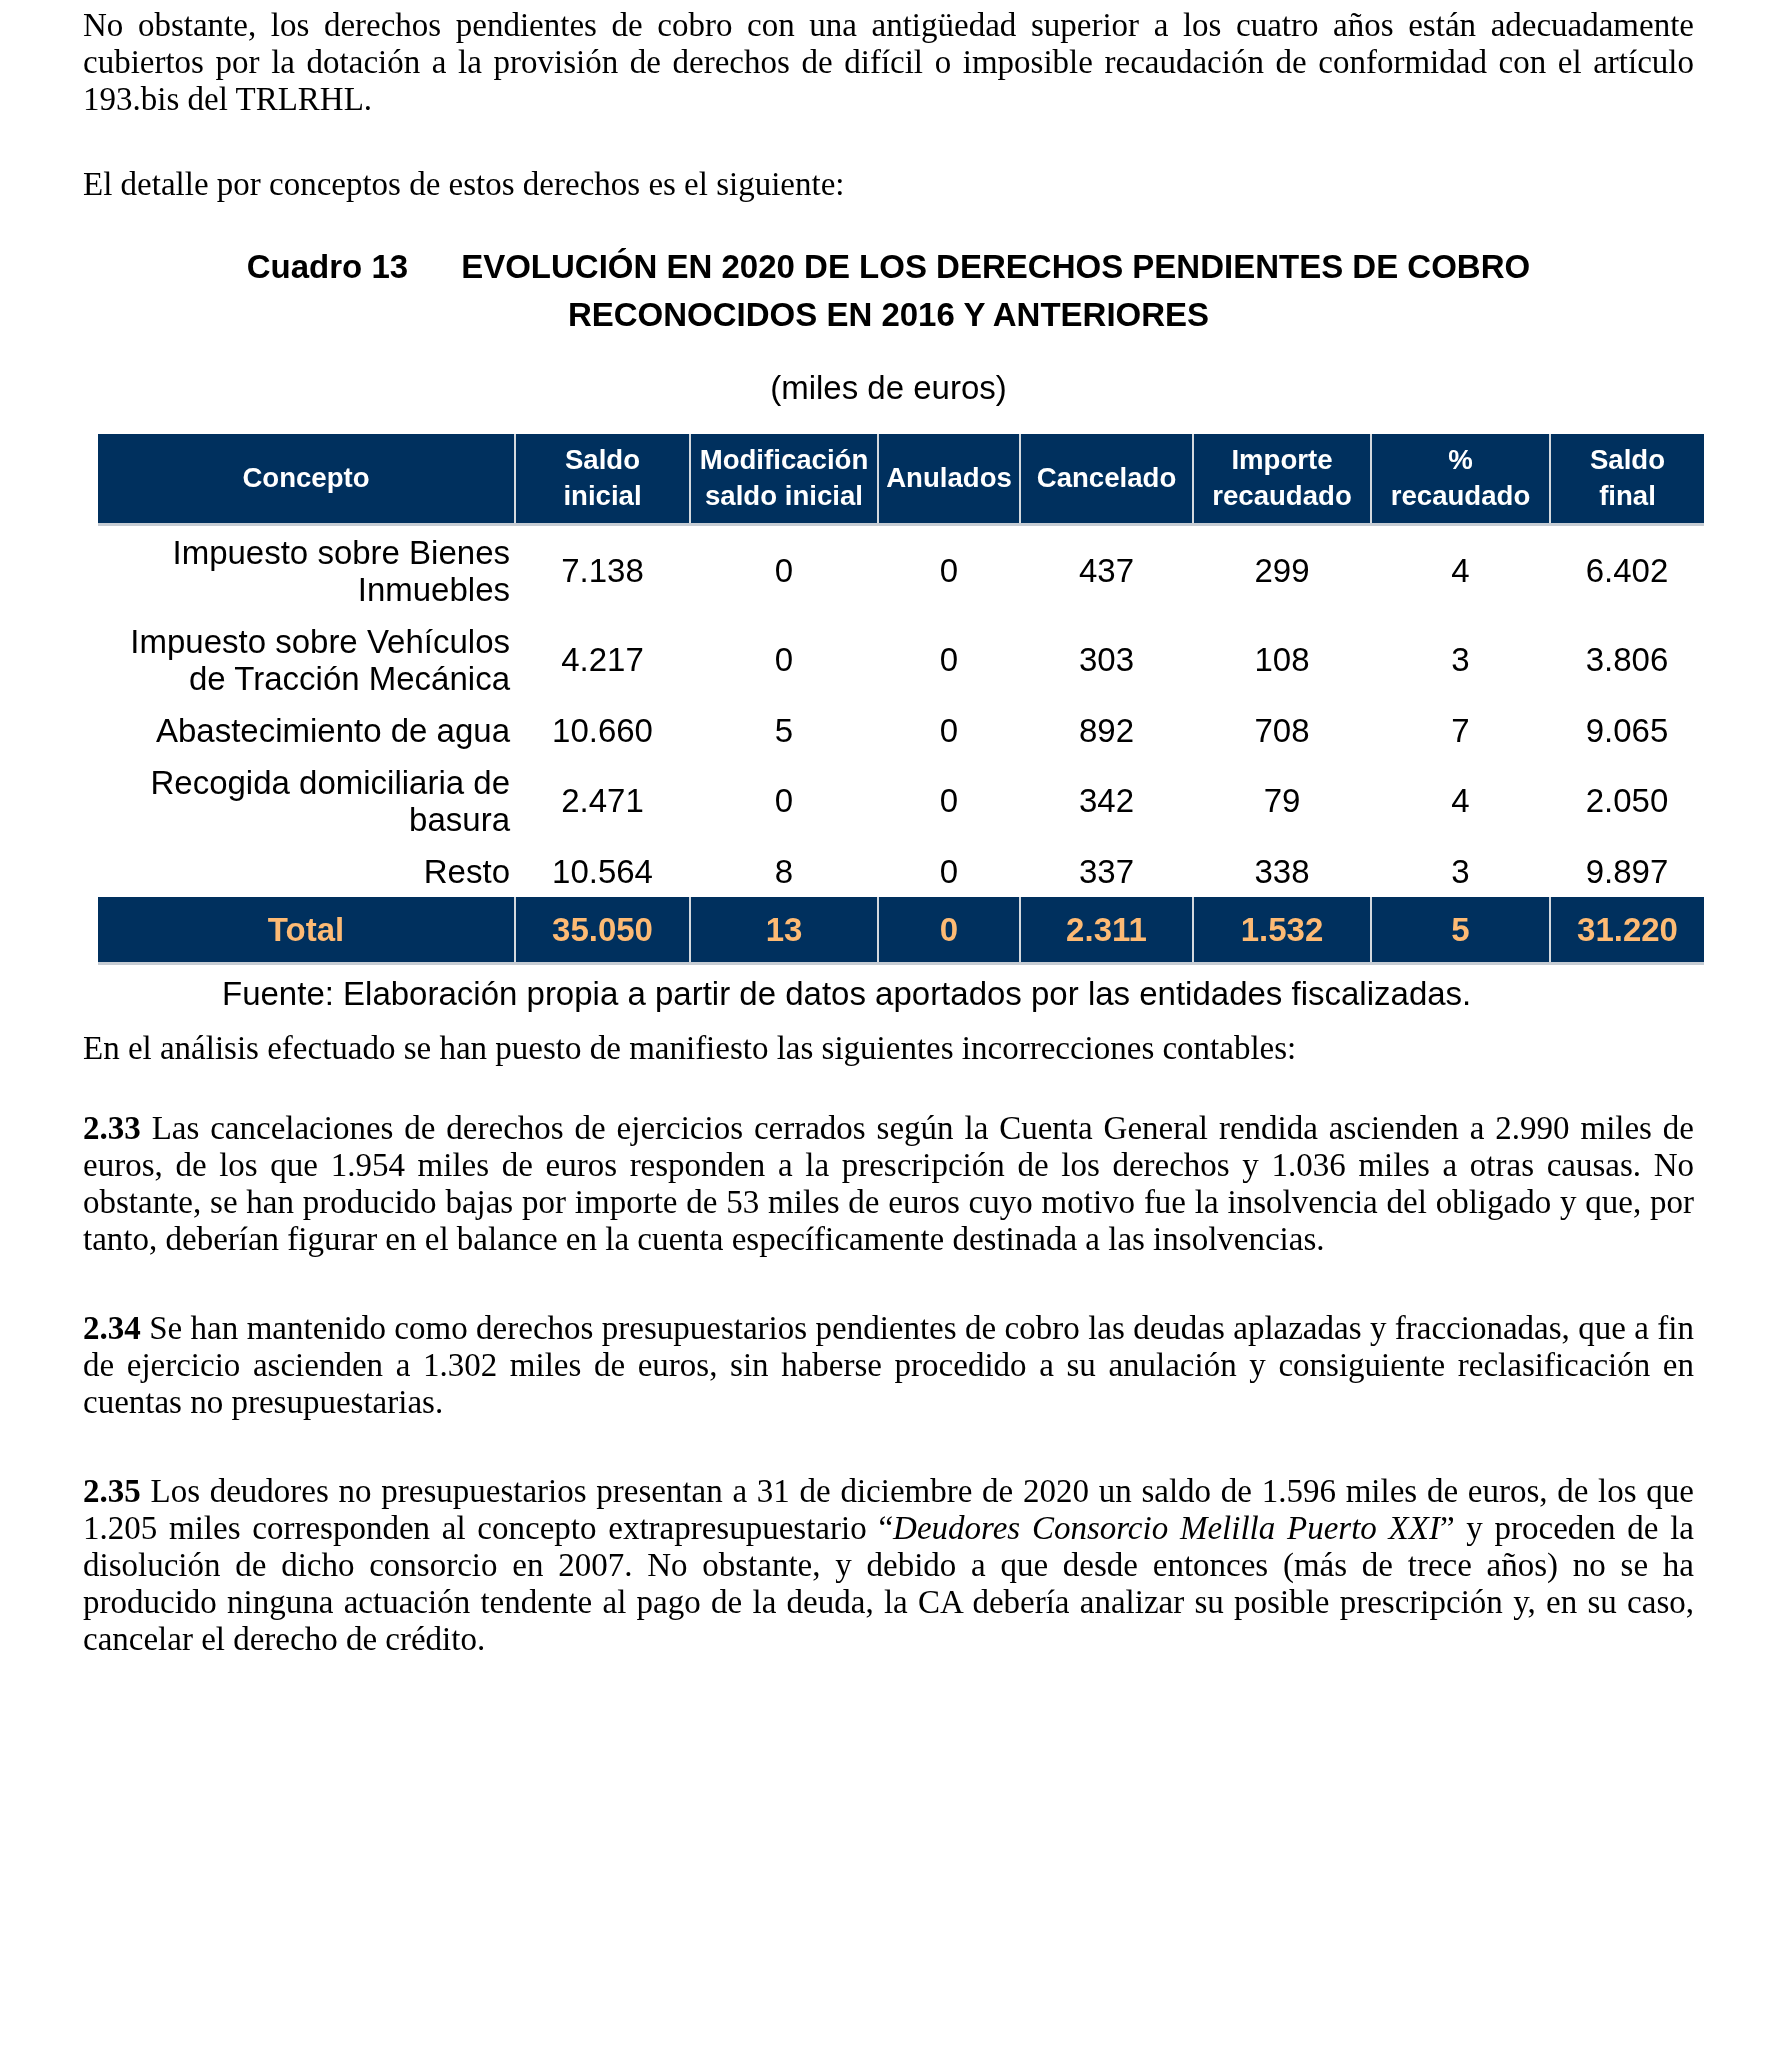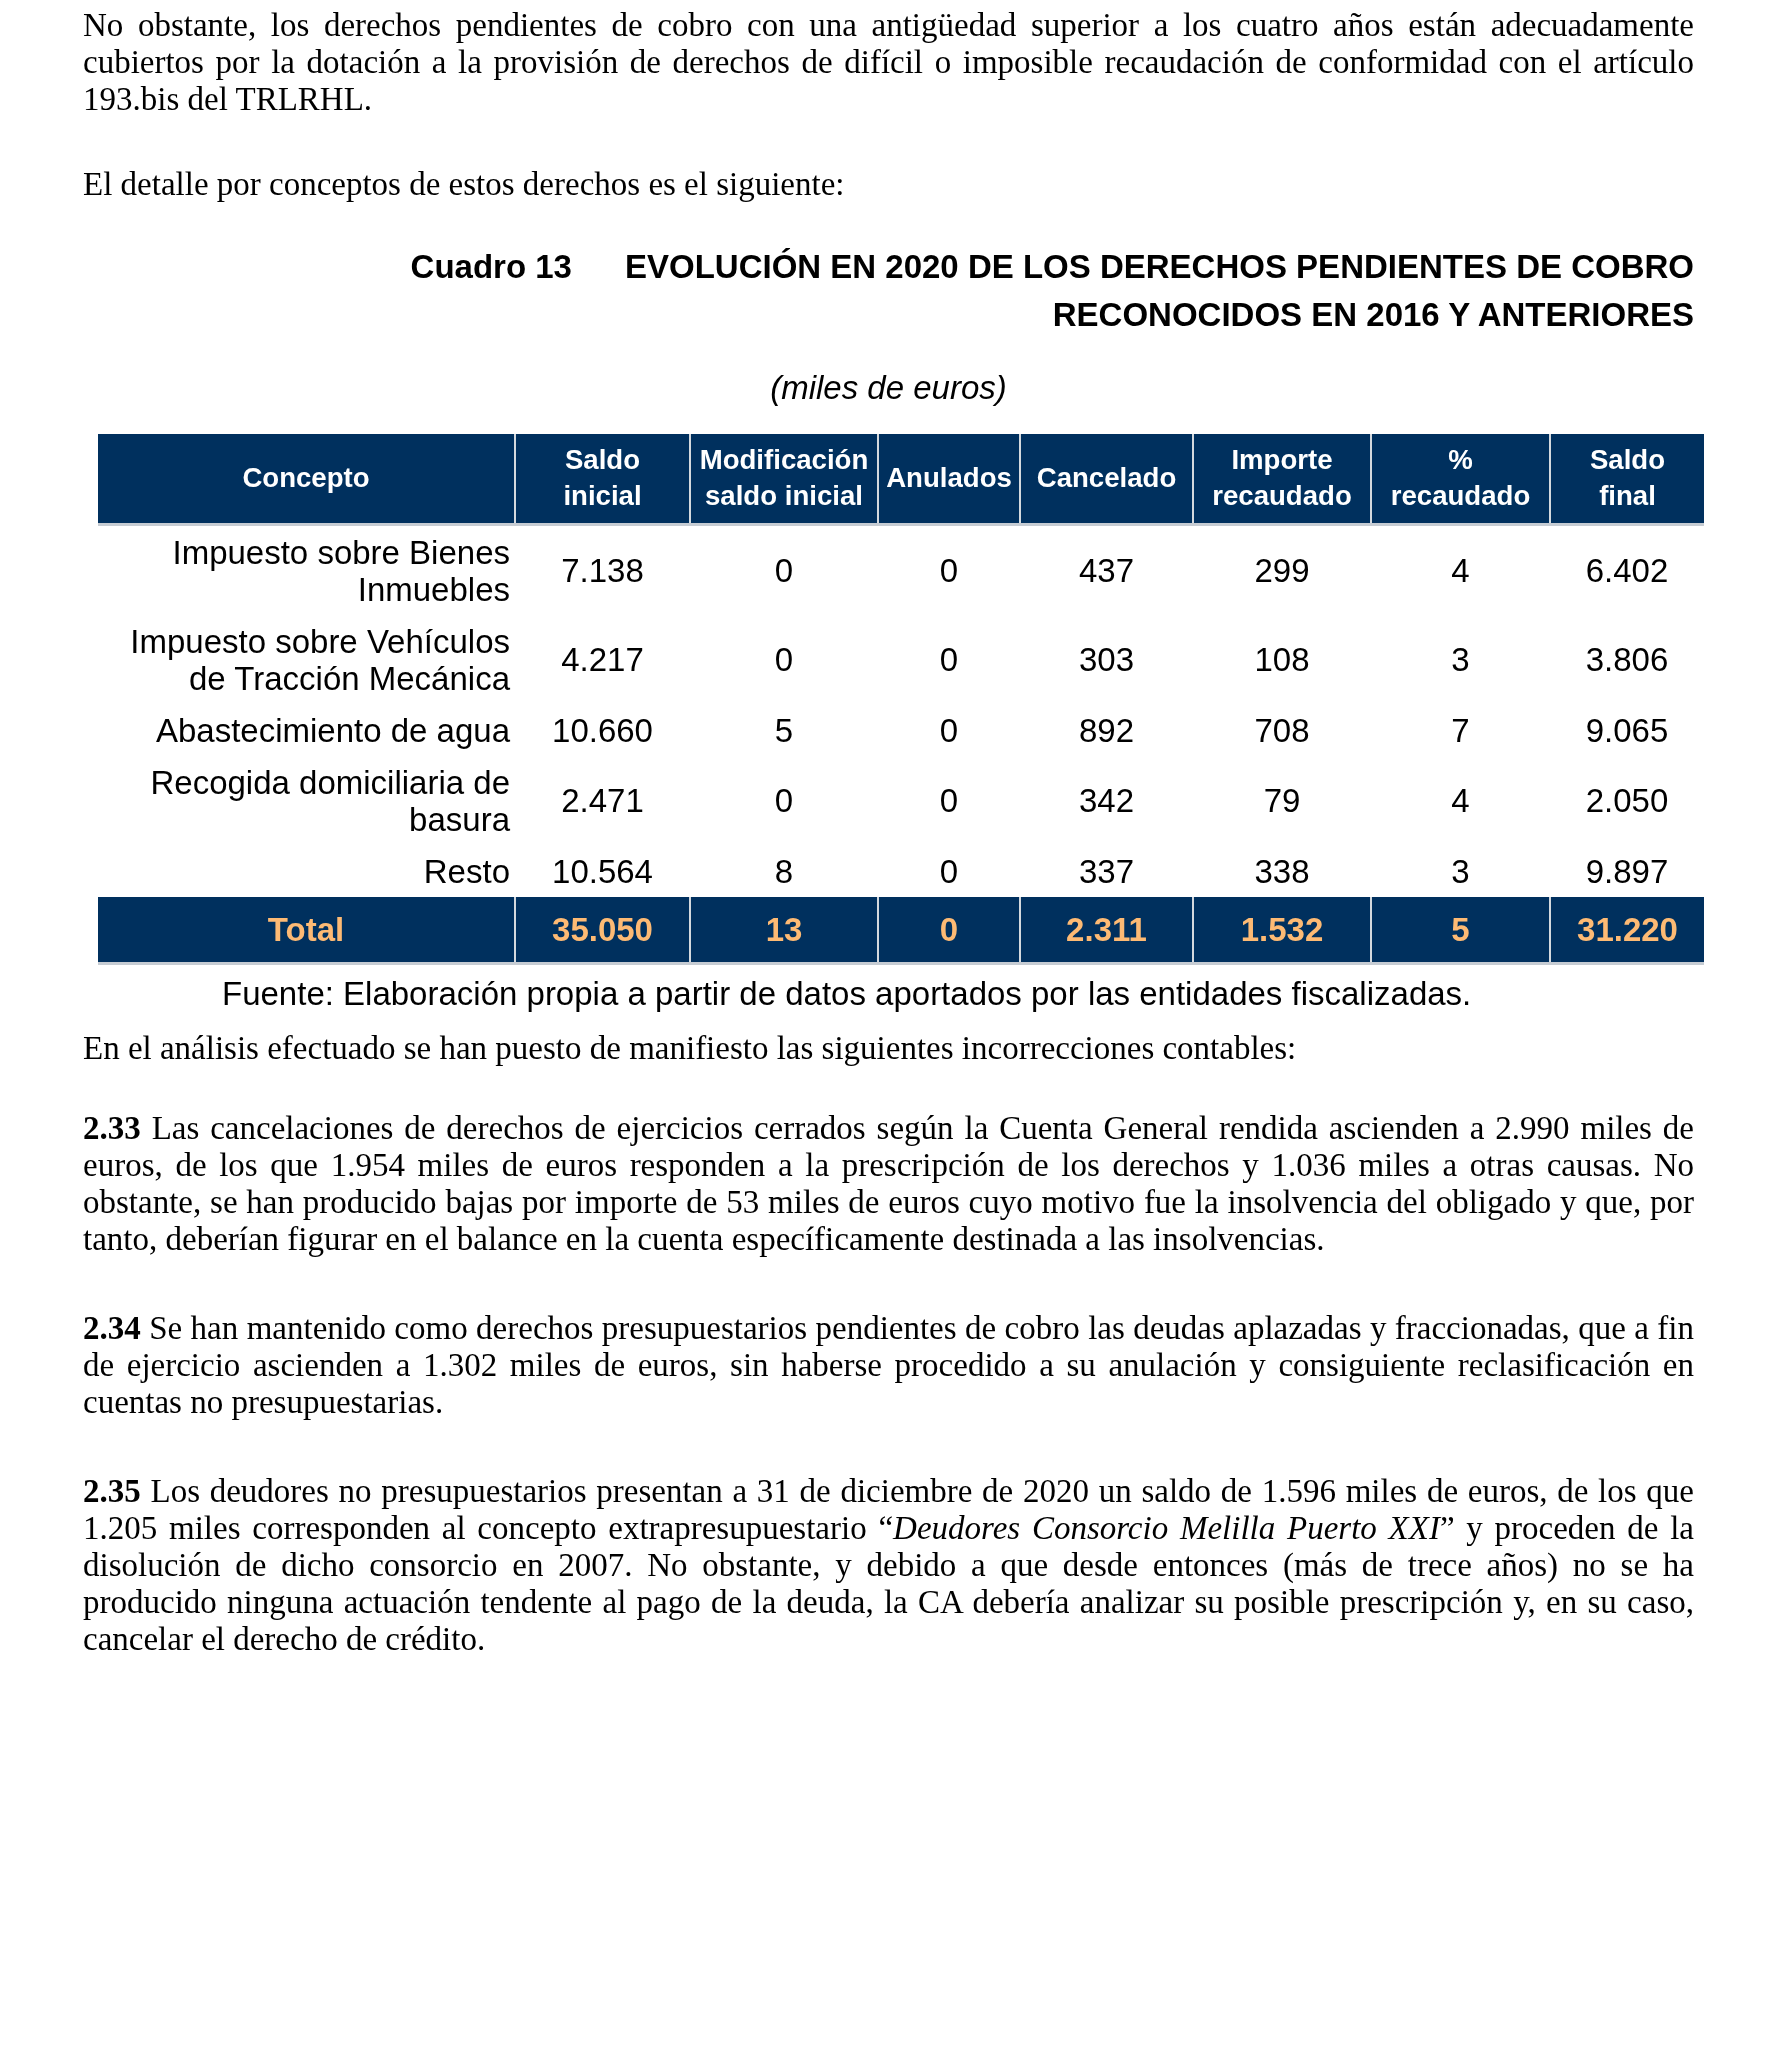--- a/index.html
+++ b/index.html
@@ -16,25 +16,25 @@
   .body-text {
     font-size: 33px; line-height: 37px;
     text-align: justify;
     font-family: Liberation Serif, serif;
   }
   .p1 { margin-bottom: 48px; }
   .p2 { text-align: left; margin-bottom: 40px; }
 
   .cuadro-title {
     font-weight: bold; font-size: 33px; line-height: 48px;
-    text-align: right; margin-bottom: 30px;
+    text-align: center; margin-bottom: 30px;
   }
   .cuadro-label { margin-right: 53px; }
 
-  .unit-note { font-size: 33px; line-height: 37px; text-align: center; margin-bottom: 28px; font-style: italic; }
+  .unit-note { font-size: 33px; line-height: 37px; text-align: center; margin-bottom: 28px; }
 
   table.data {
     border-collapse: collapse; table-layout: fixed;
     width: 1606px; margin-left: 15px;
   }
   table.data th {
     background: #00305E; color: #ffffff;
     font-weight: bold; font-size: 27.6px; line-height: 1.32;
     padding: 8.3px 3.3px; text-align: center; vertical-align: middle;
     white-space: pre-line;

